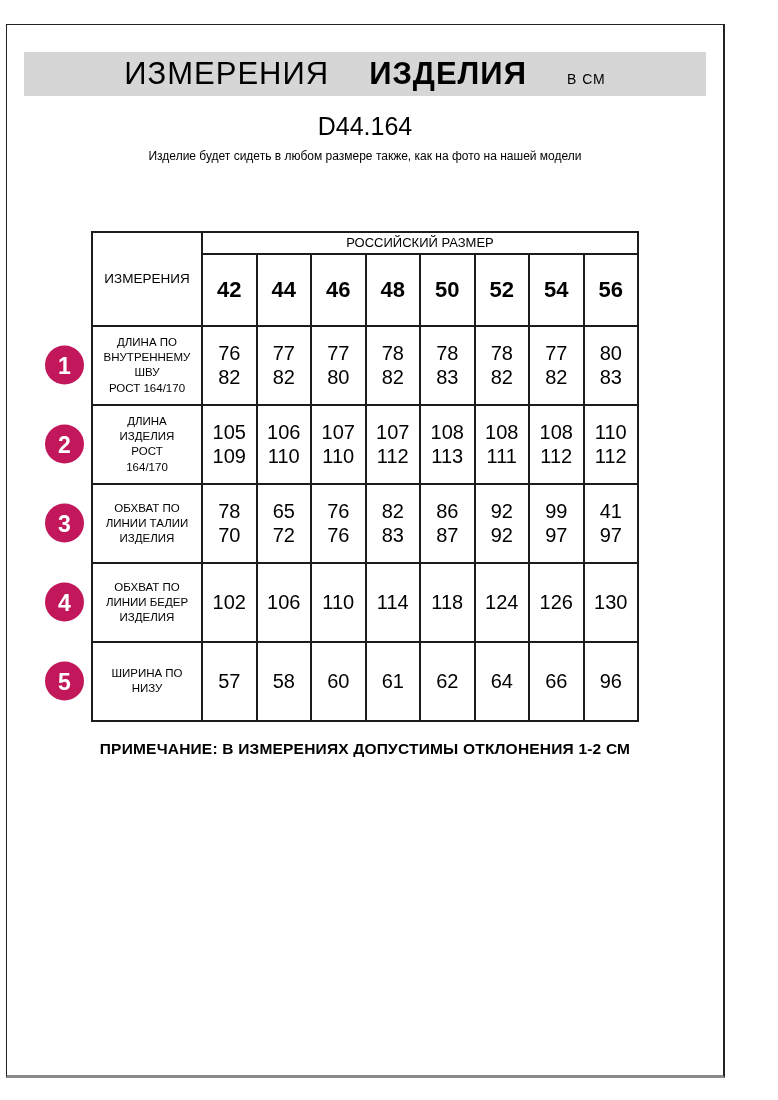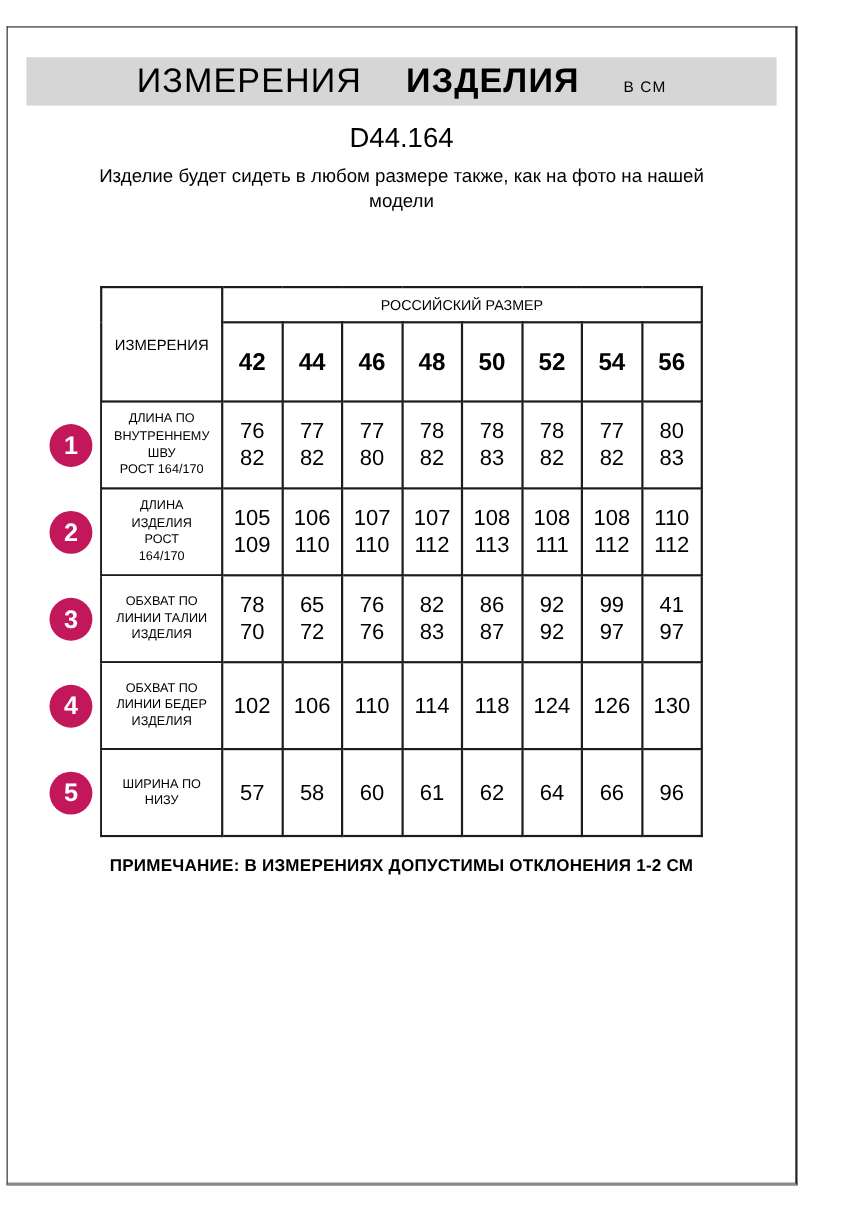--- a/index.html
+++ b/index.html
@@ -37,21 +37,21 @@
   .title-part1{font-size:31px;font-weight:normal;letter-spacing:1px;}
   .title-part2{font-size:31px;font-weight:bold;letter-spacing:1px;}
   .title-part3{font-size:14px;font-weight:normal;letter-spacing:1px;}
   .model{
     text-align:center;
     font-size:25px;
     margin-top:16px;
   }
   .subtitle{
     text-align:center;
-    font-size:17px;
+    font-size:12px;
     line-height:1.33;
     margin:8px auto 0;
     max-width:560px;
   }
   .table-wrap{
     width:548px;
     margin:66px auto 0;
     position:relative;
   }
   table.size-table{
@@ -66,21 +66,21 @@
     padding:0;
     background:#fff;
   }
   .corner-cell{
     font-size:13.5px;
     font-weight:normal;
   }
   .group-header{
     font-size:13px;
     font-weight:normal;
-    height:32px;
+    height:22px;
     margin-top:12px;
   }
   .size-cell{
     font-size:22px;
     font-weight:bold;
     height:72px;
   }
   .label-cell{
     font-size:11.5px;
     line-height:1.32;

